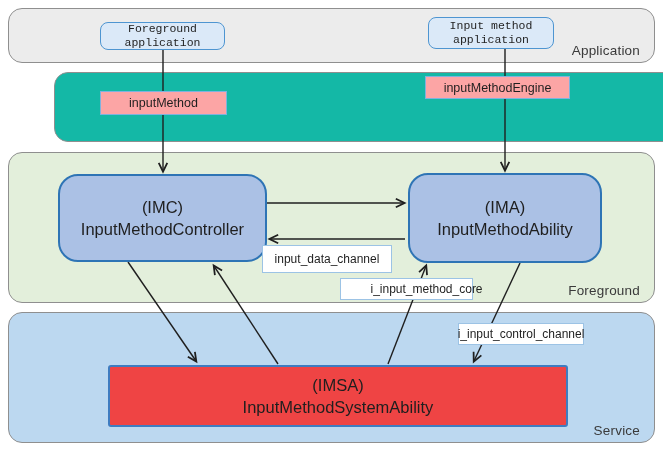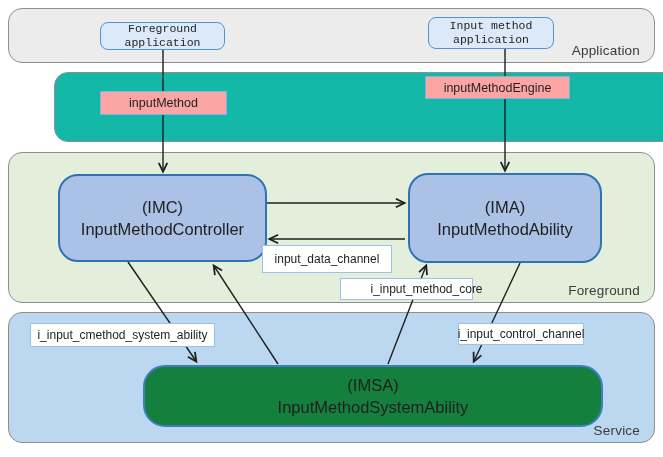--- a/index.html
+++ b/index.html
@@ -19,21 +19,21 @@
     font-size:13.5px; color:#3a3a3a; letter-spacing:.2px;
   }
   
   .arrows { position:absolute; left:0; top:0; z-index:2; }
   
   .box { position:absolute; box-sizing:border-box; display:flex; align-items:center; justify-content:center;
          text-align:center; white-space:pre-line; z-index:3; }
   .app-box { background:#dbe9f8; border:1.5px solid #4e95d1; border-radius:8px; font-size:11.5px; line-height:1.2;font-family:Liberation Mono, monospace; }
   .api-box { background:#fca5a5; border:1.2px solid #7fb2de; font-size:12.5px; }
   .node-big { background:#abc1e5; border:2px solid #2e74b5; border-radius:20px; font-size:16.5px; line-height:1.35; }
-  .node-imsa { background:#15803d; border:2px solid #3f7cc0; border-radius:22px; font-size:16.5px; line-height:1.35;margin-left:35px; }
+  .node-imsa { background:#ef4444; border:2px solid #3f7cc0; border-radius:3px; font-size:16.5px; line-height:1.35; }
   .edge-label { background:#ffffff; border:1px solid #9cc3e5; font-size:12px; }
 
   .b-foreground  { left:100px; top:22px;  width:125px; height:28px; }
   .b-imeapp      { left:428px; top:17px;  width:126px; height:32px; }
   .b-inputmethod { left:100px; top:91px;  width:127px; height:24px; }
   .b-imengine    { left:425px; top:76px;  width:145px; height:23px; }
   .b-imc         { left:58px;  top:174px; width:209px; height:88px; }
   .b-ima         { left:408px; top:173px; width:194px; height:90px; }
   .b-imsa        { left:108px; top:365px; width:460px; height:62px; }
 
@@ -91,16 +91,15 @@
   <div class="box node-big b-imc">(IMC)
 InputMethodController</div>
   <div class="box node-big b-ima">(IMA)
 InputMethodAbility</div>
 
   <div class="box node-imsa b-imsa">(IMSA)
 InputMethodSystemAbility</div>
 
   <div class="box edge-label l-channel">input_data_channel</div>
   <div class="box edge-label l-core">i_input_method_core</div>
-  <div class="box edge-label l-sysability">i_input_cmethod_system_ability</div>
   <div class="box edge-label l-control">i_input_control_channel</div>
 
 </div>
 
 </body></html>

